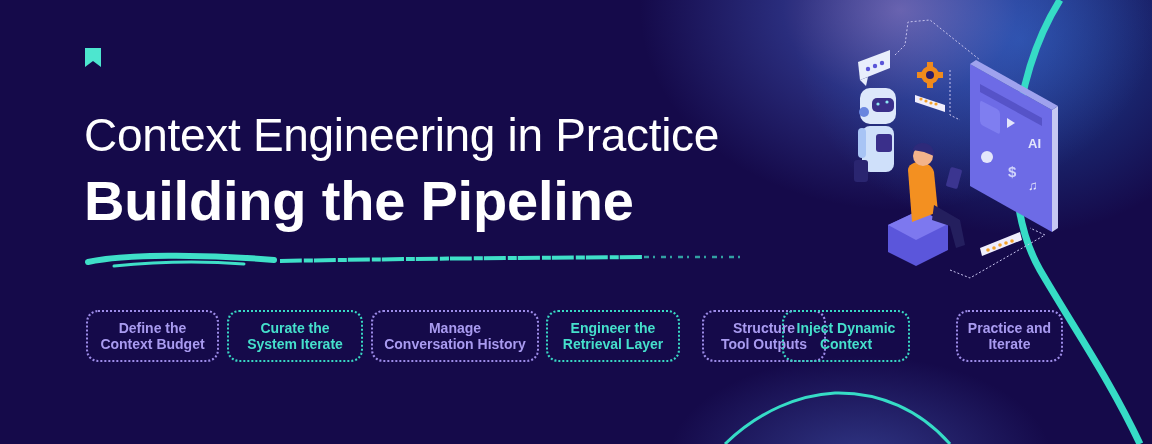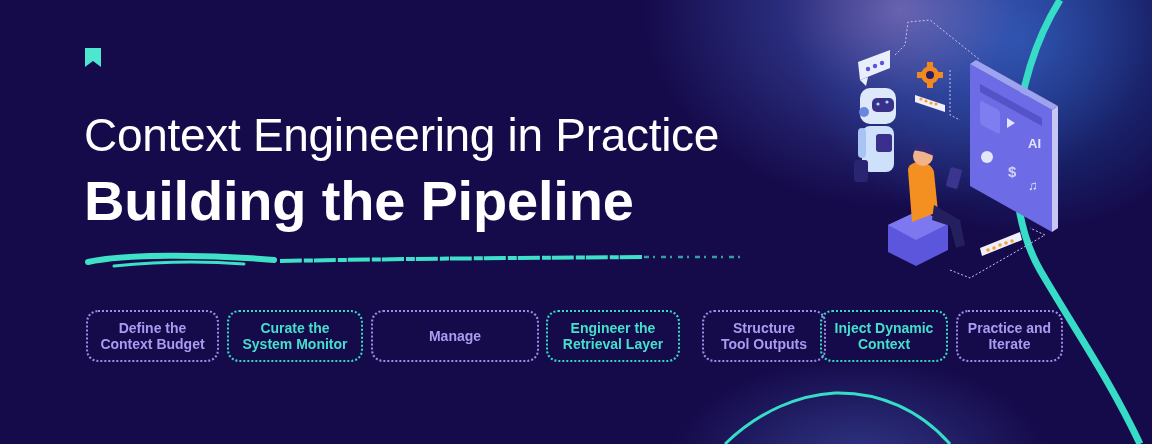--- a/index.html
+++ b/index.html
@@ -46,34 +46,35 @@
     <path d="M560 9 L 660 9" stroke="#3fe0c8" stroke-width="2.5" fill="none" stroke-dasharray="5 4 2 6" opacity="0.7"></path>
   </svg>
 
   <div class="steps">
     <div class="step" style="left:0;width:133px;">
       <span>Define the</span>
       <span>Context Budget</span>
     </div>
     <div class="step hl" style="left:141px;width:136px;">
       <span>Curate the</span>
-      <span>System Monitor</span>
+      <span>System Iterate</span>
     </div>
     <div class="step" style="left:285px;width:168px;align-items:center;">
       <span>Manage</span>
+      <span>Conversation History</span>
     </div>
     <div class="step hl" style="left:460px;width:134px;">
       <span>Engineer the</span>
       <span>Retrieval Layer</span>
     </div>
     <div class="step" style="left:616px;width:124px;">
       <span>Structure</span>
       <span>Tool Outputs</span>
     </div>
-    <div class="step hl" style="left:734px;width:128px;">
+    <div class="step hl" style="left:696px;width:128px;">
       <span>Inject Dynamic</span>
       <span>Context</span>
     </div>
     <div class="step" style="left:870px;width:107px;">
       <span>Practice and</span>
       <span>Iterate</span>
     </div>
   </div>
 
   <svg class="illus" viewBox="0 0 332 300">

